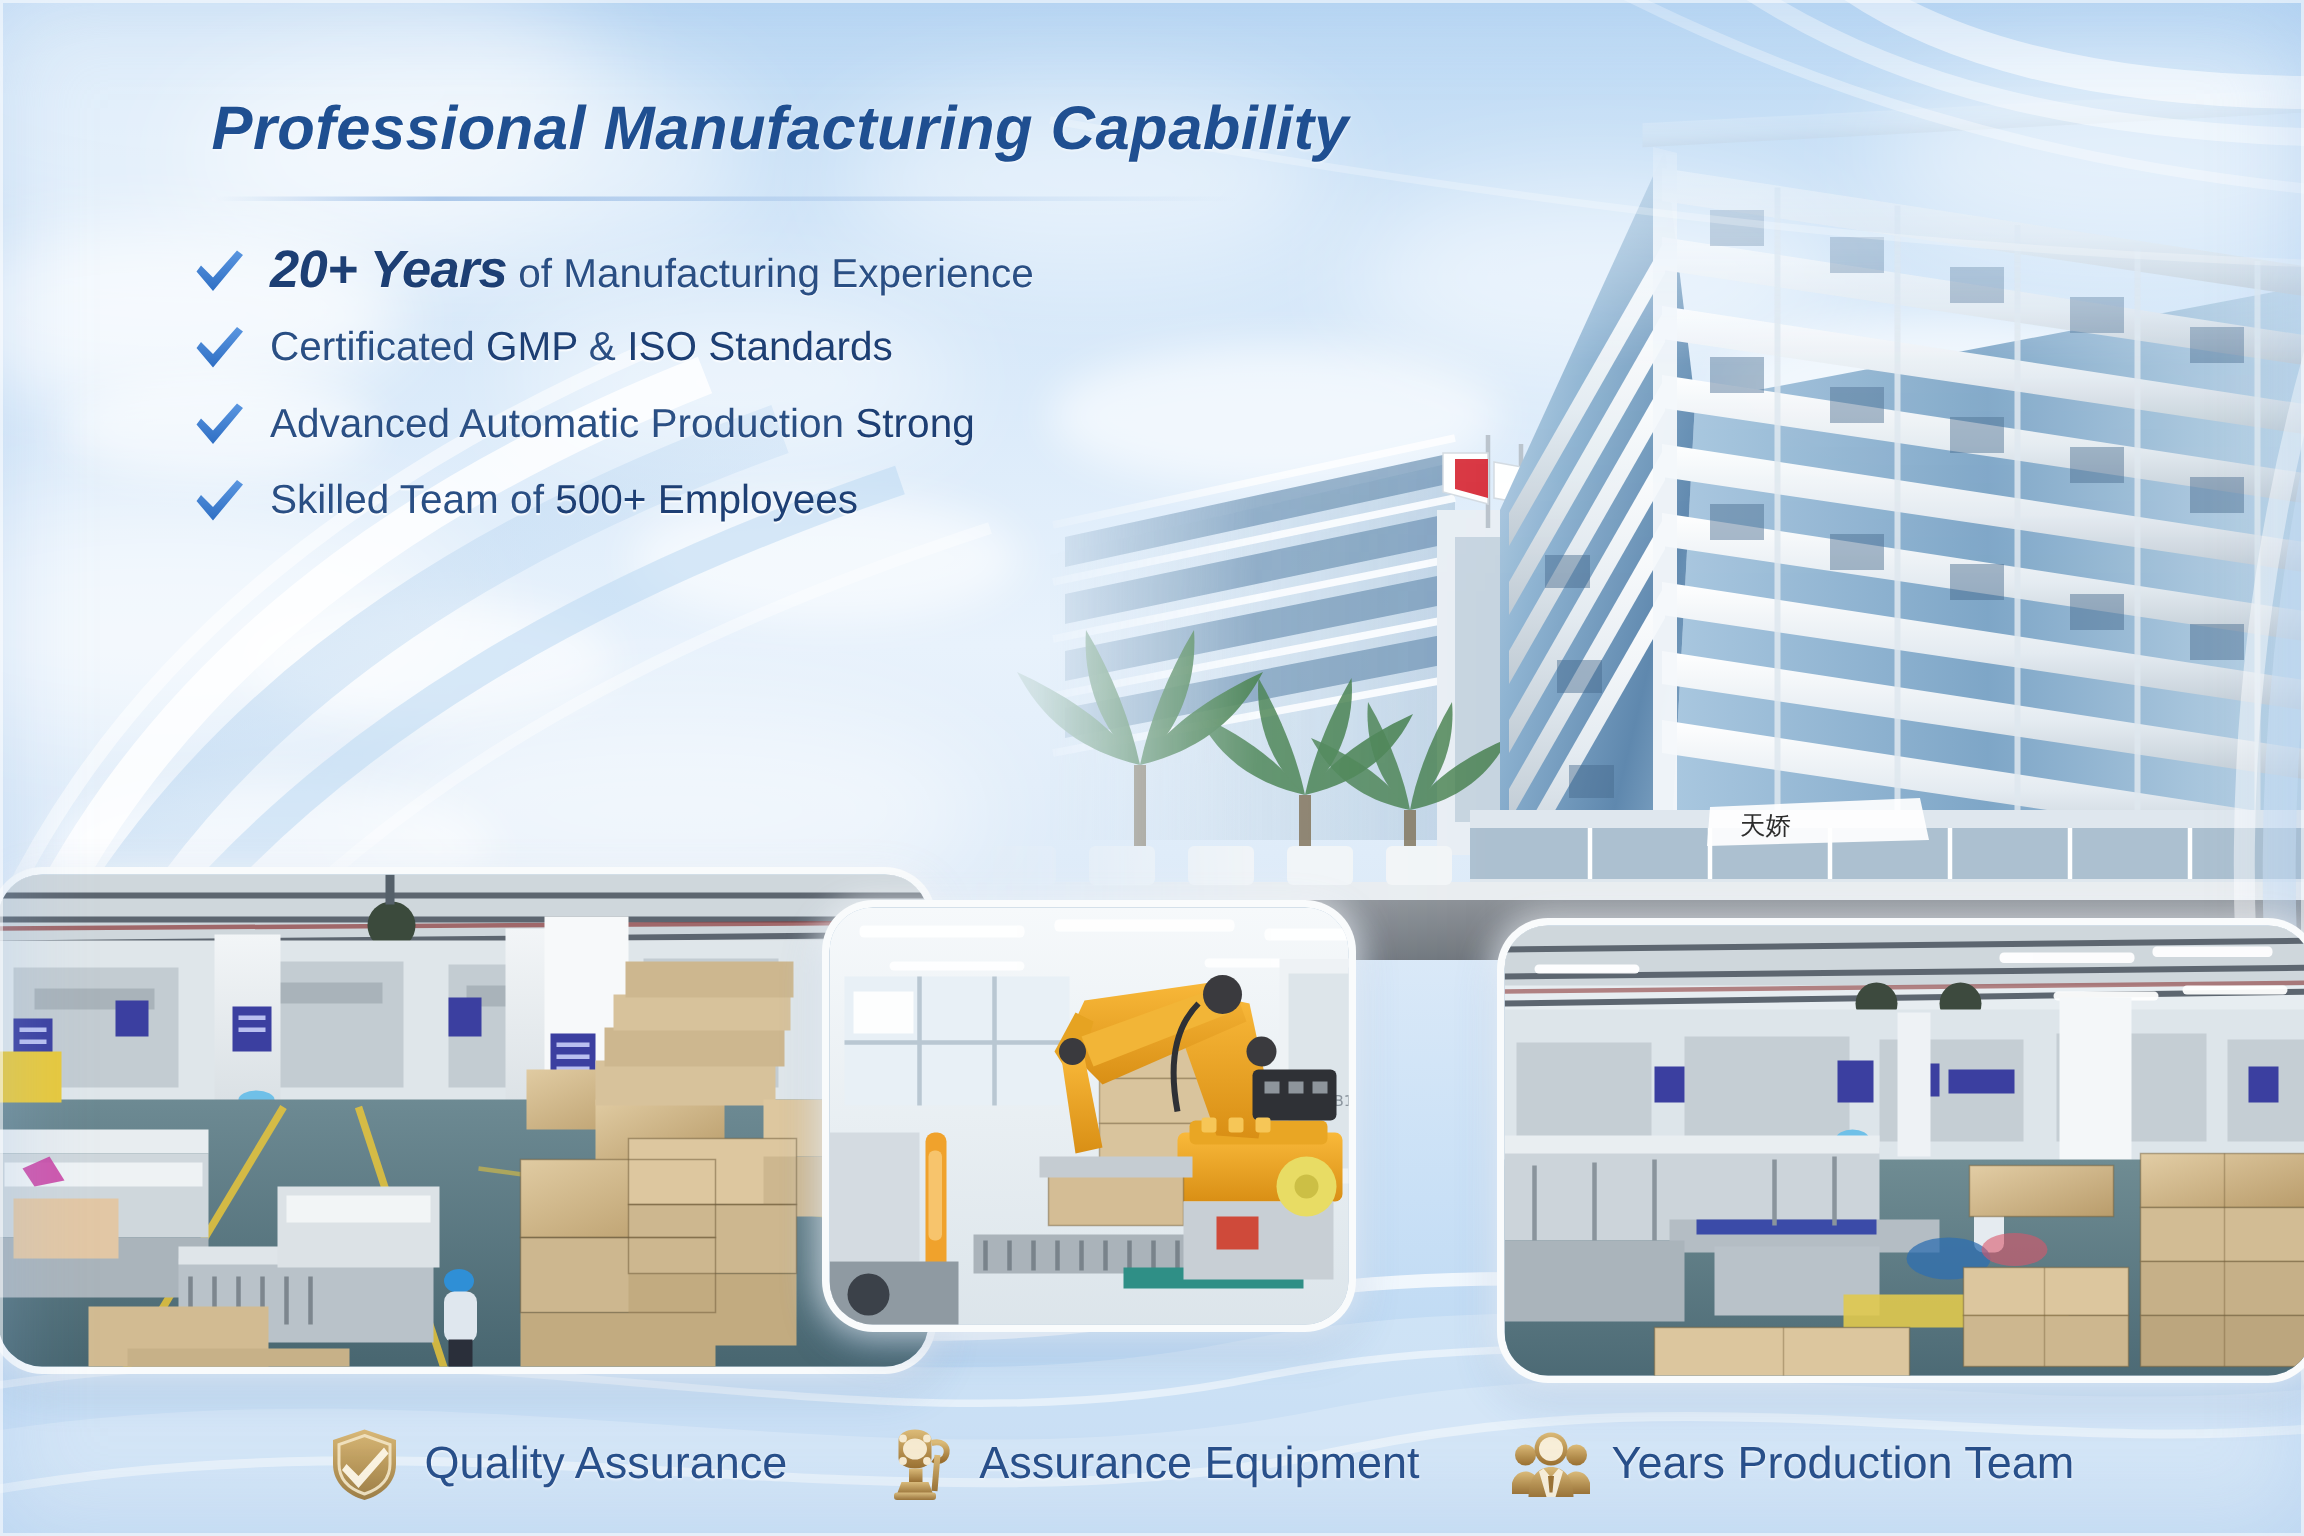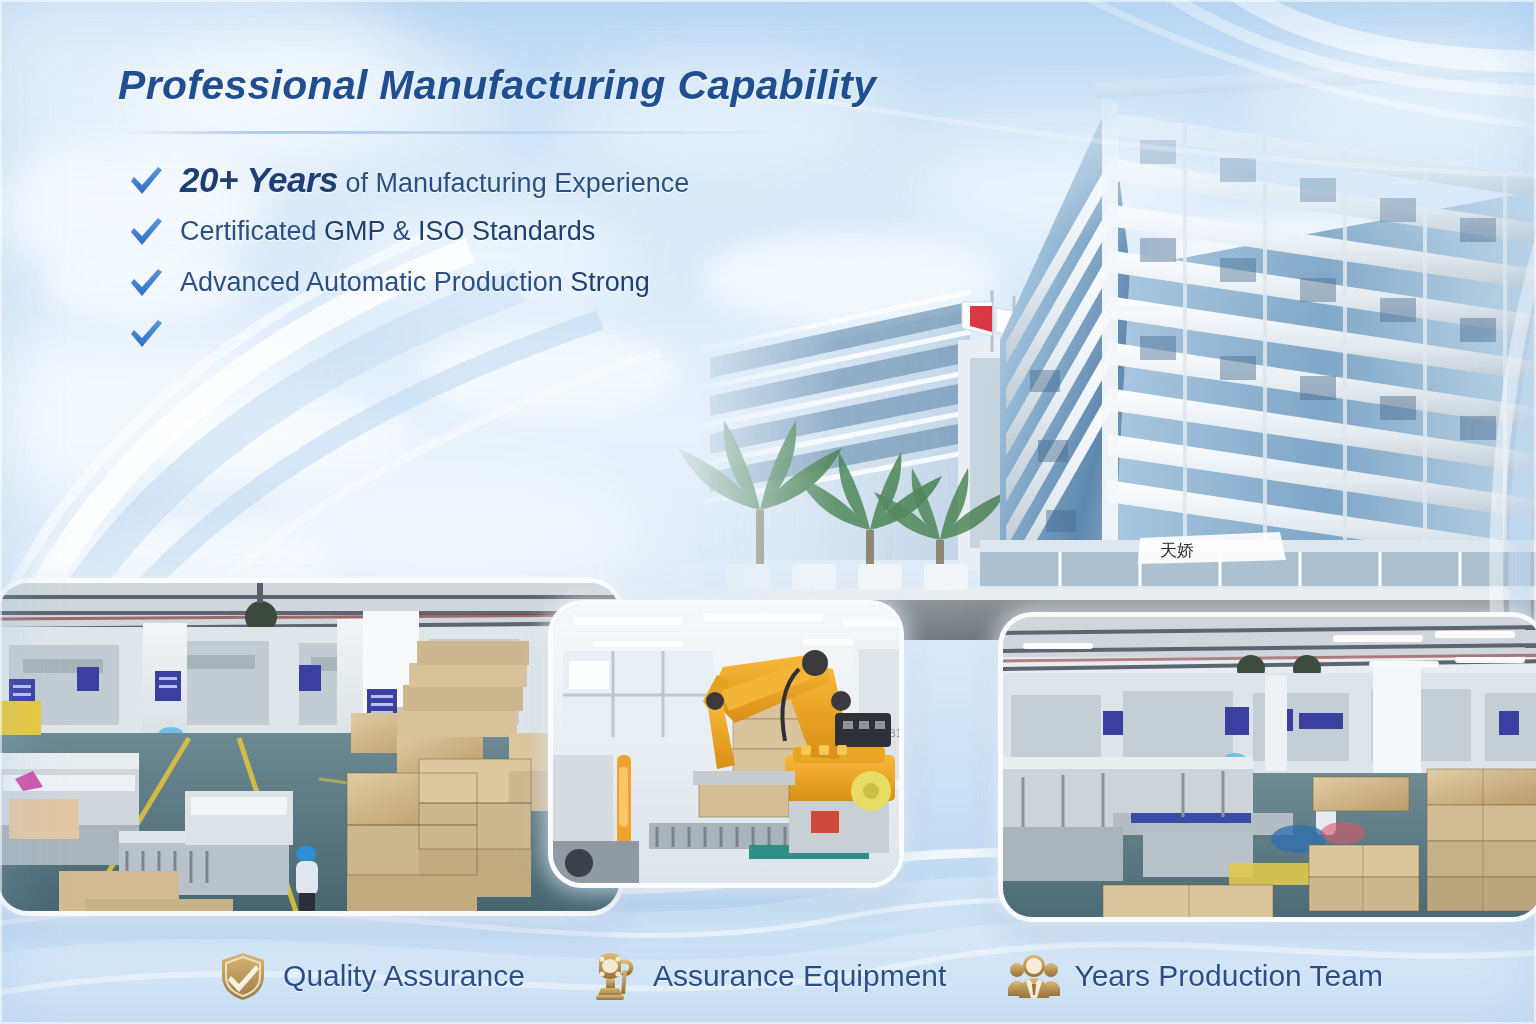--- a/index.html
+++ b/index.html
@@ -32,21 +32,21 @@
     pointer-events:none;
     -webkit-mask-image: linear-gradient(180deg, rgba(0,0,0,0) 0%, rgba(0,0,0,.25) 10%, rgba(0,0,0,.95) 34%, #000 60%, #000 100%),
                         linear-gradient(90deg, rgba(0,0,0,0) 0%, rgba(0,0,0,.15) 6%, rgba(0,0,0,.9) 22%, #000 40%);
     -webkit-mask-composite: source-in;
     mask-image: linear-gradient(180deg, rgba(0,0,0,0) 0%, rgba(0,0,0,.25) 10%, rgba(0,0,0,.95) 34%, #000 60%, #000 100%),
                 linear-gradient(90deg, rgba(0,0,0,0) 0%, rgba(0,0,0,.15) 6%, rgba(0,0,0,.9) 22%, #000 40%);
     mask-composite: intersect;
   }
 
   
-  #headingBlock{ position:absolute; left:118px; top:62px; width:760px; }
+  #headingBlock{ position:absolute; left:141px; top:62px; width:760px; }
   #pageTitle{
     font-size:41px; font-style:italic; font-weight:700;
     color:#1f4f91; letter-spacing:.3px; line-height:1.15;
     text-shadow:0 1px 2px rgba(255,255,255,.85);
     white-space:nowrap;
   }
   #titleDivider{
     margin-top:22px; height:3px; width:685px;
     background:linear-gradient(90deg, rgba(255,255,255,.1), rgba(150,185,228,.75) 22%, rgba(182,208,238,.5) 70%, rgba(255,255,255,0));
     border-radius:3px;
@@ -395,20 +395,21 @@
       </span>
       <span class="txt"><span>Advanced Automatic Production </span><b>Strong</b></span>
     </div>
 
     <div class="feature">
       <span class="tick">
         <svg viewBox="0 0 36 34" width="36" height="34">
           <path d="M3,17 L6,13 L14,21 L30,3 L34,6 L14,30 Z" fill="url(#ckg)"></path>
         </svg>
       </span>
+      <span class="txt"><span>Skilled Team of </span><b>500+ Employees</b></span>
     </div>
 
   </div>
 
   <div class="photo-card" id="cardLeft">
     <div class="photo-inner">
       <svg width="630" height="338" viewBox="0 0 630 338" preserveAspectRatio="none">
         <defs>
           <linearGradient id="fl1" x1="0" y1="0" x2="0" y2="1">
             <stop offset="0%" stop-color="#6d8a93"></stop>

